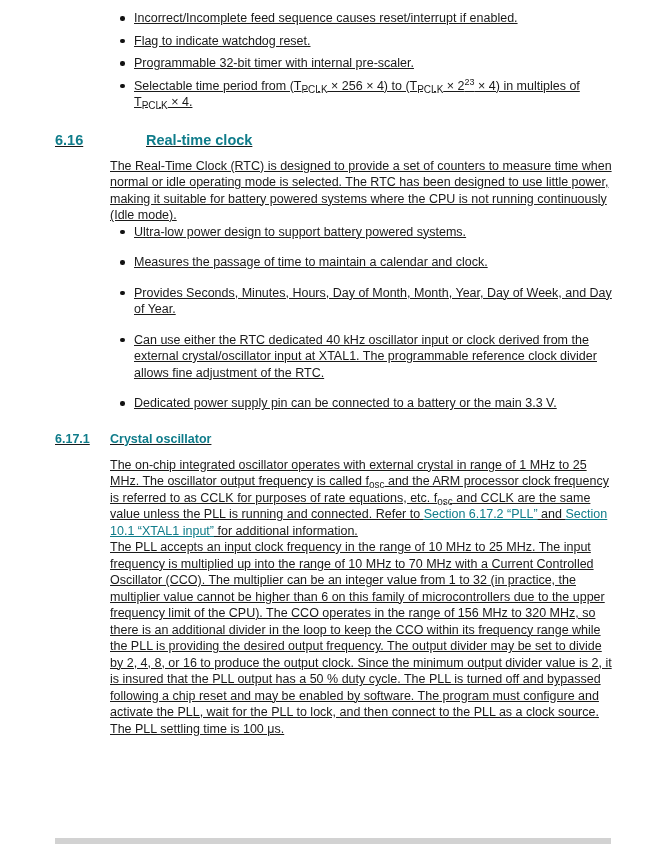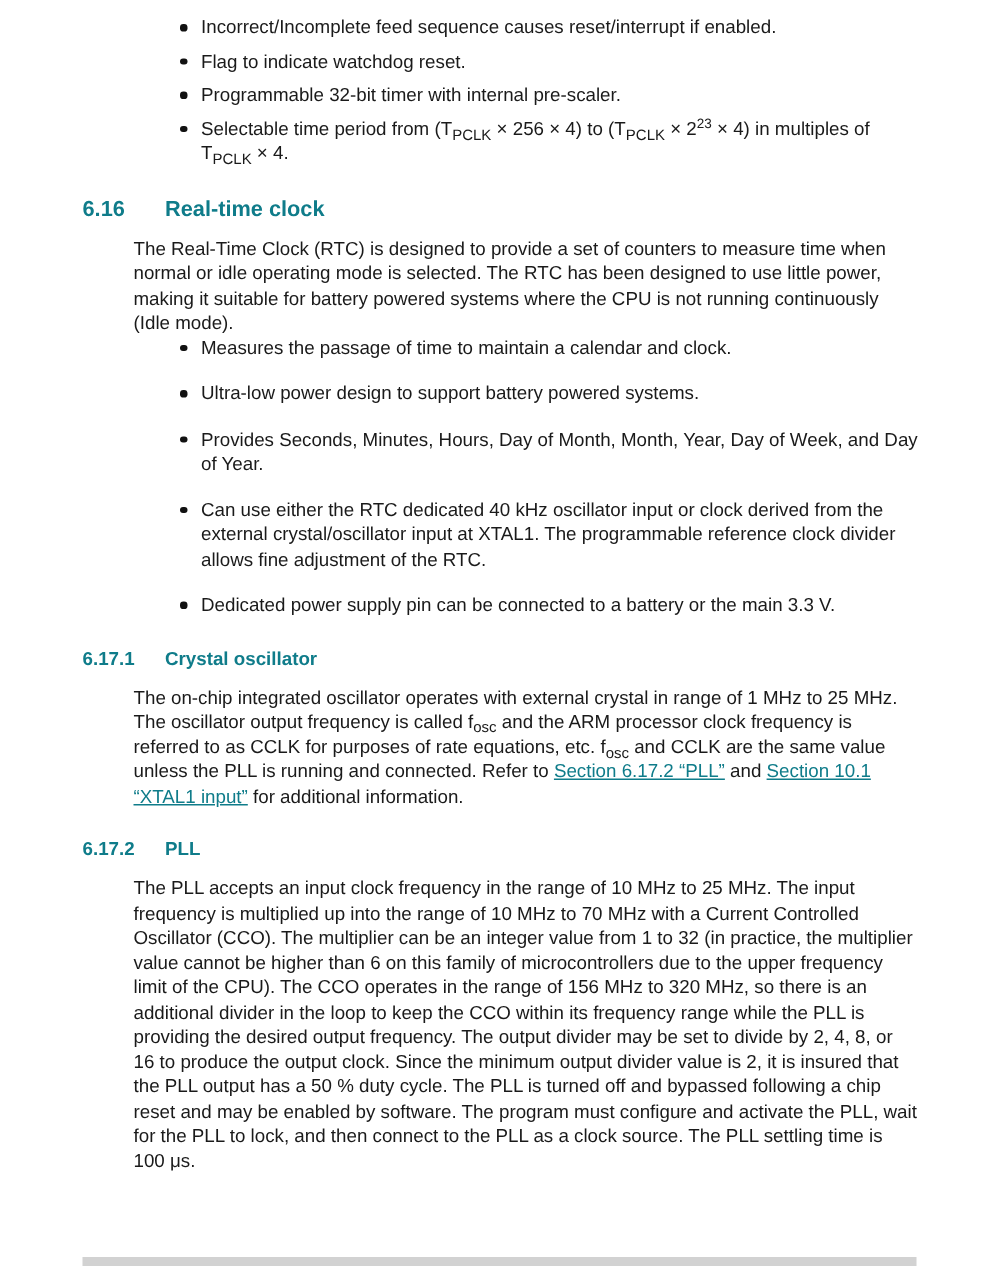--- a/index.html
+++ b/index.html
@@ -10,24 +10,25 @@
     position: relative;
     overflow: hidden;
     font-family: "Liberation Sans", "DejaVu Sans", sans-serif;
     color: var(--text-color, #1a1a1a);
   }
   .page {
     width: 668px;
     height: 844px;
     padding: 10px 56px 0 55px;
     position: relative;
+    text-decoration: underline;
   }
   
   .para {
-    margin-left: 34px;
+    margin-left: 55px;
     font-size: 12.5px;
     line-height: 16.5px;
     color: var(--text-color, #1a1a1a);
   }
   
   ul.bullets { list-style: none; }
   ul.bullets li {
     margin-left: 55px;
     padding-left: 24px;
     position: relative;
@@ -48,20 +49,21 @@
   ul.loose li { margin-bottom: 14px; }
   
   .h-major {
     display: flex;
     align-items: baseline;
     color: var(--heading-color, #0f7c8a);
     font-weight: bold;
     font-size: 14.5px;
     margin-top: 21px;
     margin-bottom: 10px;
+    gap: 36px;
   }
   .h-minor {
     display: flex;
     align-items: baseline;
     color: var(--heading-color, #0f7c8a);
     font-weight: bold;
     font-size: 12.5px;
     margin-top: 20px;
     margin-bottom: 11px;
   }
@@ -108,35 +110,31 @@
   </ul>
 
   <div class="h-major">
     <span class="sec-num">6.16</span>
     <span>Real-time clock</span>
   </div>
   <p class="para">The Real-Time Clock (RTC) is designed to provide a set of counters to measure time when normal or idle operating mode is selected. The RTC has been designed to use little power, making it suitable for battery powered systems where the CPU is not running continuously (Idle mode).</p>
 
 
   <ul class="bullets loose">
+    <li>Ultra-low power design to support battery powered systems.</li>
     <li>Measures the passage of time to maintain a calendar and clock.</li>
-    <li>Ultra-low power design to support battery powered systems.</li>
     <li>Provides Seconds, Minutes, Hours, Day of Month, Month, Year, Day of Week, and Day of Year.</li>
     <li>Can use either the RTC dedicated 40 kHz oscillator input or clock derived from the external crystal/oscillator input at XTAL1. The programmable reference clock divider allows fine adjustment of the RTC.</li>
     <li>Dedicated power supply pin can be connected to a battery or the main 3.3 V.</li>
   </ul>
 
 
   <div class="h-minor">
     <span class="sec-num">6.17.1</span>
     <span>Crystal oscillator</span>
   </div>
   <p class="para">The on-chip integrated oscillator operates with external crystal in range of 1 MHz to 25 MHz. The oscillator output frequency is called f<sub>osc</sub> and the ARM processor clock frequency is referred to as CCLK for purposes of rate equations, etc. f<sub>osc</sub> and CCLK are the same value unless the PLL is running and connected. Refer to <a class="doc-link" href="#">Section 6.17.2 “PLL”</a> and <a class="doc-link" href="#">Section 10.1 “XTAL1 input”</a> for additional information.</p>
 
-  <div class="h-minor">
-    <span class="sec-num">6.17.2</span>
-    <span>PLL</span>
-  </div>
   <p class="para">The PLL accepts an input clock frequency in the range of 10 MHz to 25 MHz. The input frequency is multiplied up into the range of 10 MHz to 70 MHz with a Current Controlled Oscillator (CCO). The multiplier can be an integer value from 1 to 32 (in practice, the multiplier value cannot be higher than 6 on this family of microcontrollers due to the upper frequency limit of the CPU). The CCO operates in the range of 156 MHz to 320 MHz, so there is an additional divider in the loop to keep the CCO within its frequency range while the PLL is providing the desired output frequency. The output divider may be set to divide by 2, 4, 8, or 16 to produce the output clock. Since the minimum output divider value is 2, it is insured that the PLL output has a 50 % duty cycle. The PLL is turned off and bypassed following a chip reset and may be enabled by software. The program must configure and activate the PLL, wait for the PLL to lock, and then connect to the PLL as a clock source. The PLL settling time is 100 μs.</p>
 
   <div class="bottom-bar"></div>
 
 </div>
 
 </body></html>

